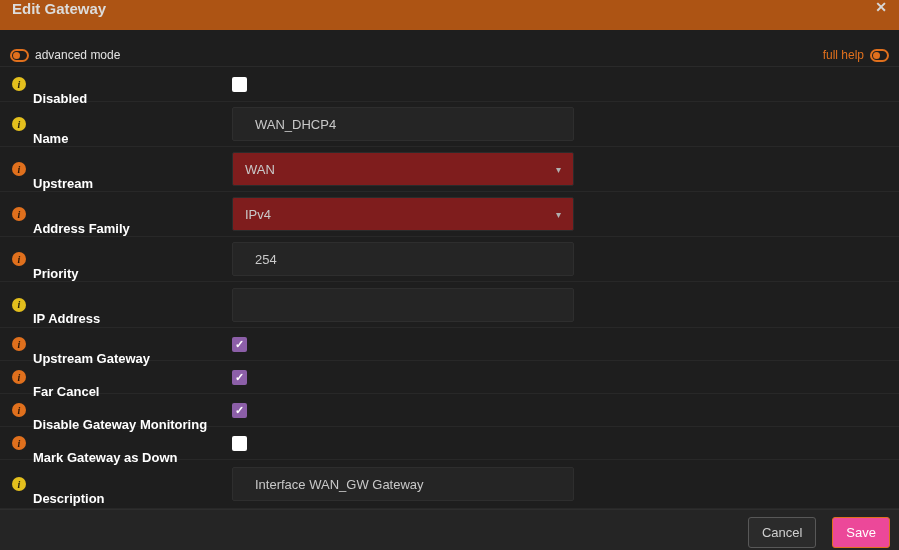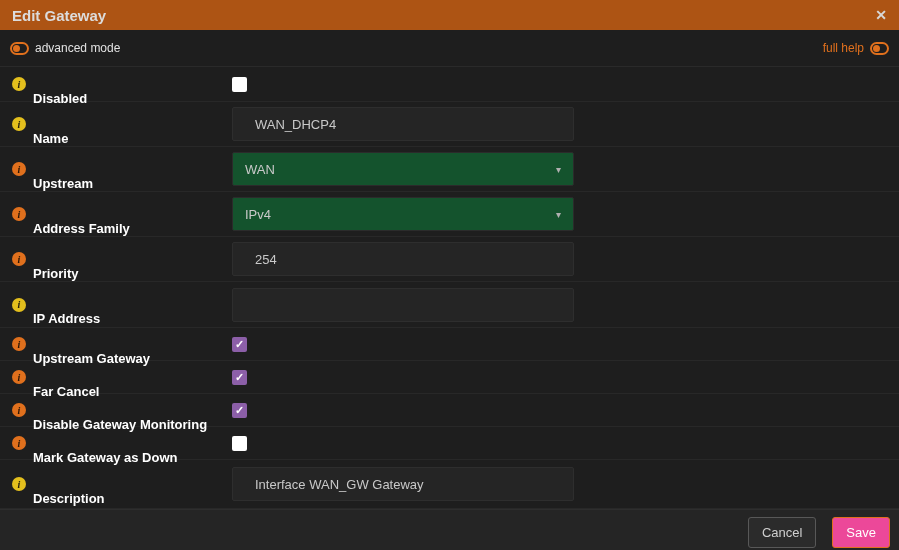--- a/index.html
+++ b/index.html
@@ -5,29 +5,29 @@
   * { box-sizing: border-box; margin: 0; padding: 0; }
   html, body { width: 899px; height: 550px; overflow: hidden; }
   body {
     background: #1e1e1e;
     font-family: "Liberation Sans", sans-serif;
   }
   .dialog { width: 899px; height: 550px; display: flex; flex-direction: column; background: #1e1e1e; }
 
   
   .dlg-header {
-    height: 30px; background: #ad5414; display: flex; align-items: center;
+    height: 30px; background: #ad5414; display: flex; 
     padding: 0 12px; flex: none;
   }
   .dlg-title { color: #dcdcdc; font-weight: bold; font-size: 15px; }
   .dlg-close { margin-left: auto; color: #d8d8d8; font-weight: bold; font-size: 14px; cursor: pointer; line-height: 1; }
 
   
   .help-bar {
-    height: 33px; display: flex; align-items: center; justify-content: space-between;
+    height: 33px; display: flex; align-items: flex-start; justify-content: space-between;
     padding: 18px 10px; border-bottom: 1px solid #2a2a2a; flex: none;
   }
   .help-left, .help-right { display: flex; align-items: center; gap: 6px; }
   .toggle {
     width: 19px; height: 13px; border: 2px solid #e0701d; border-radius: 7px;
     position: relative; display: inline-block; flex: none;
   }
   .toggle::after {
     content: ""; position: absolute; left: 1px; top: 1px;
     width: 7px; height: 7px; background: #e0701d; border-radius: 50%;
@@ -57,21 +57,21 @@
   .info-orange { background: #e0701d; color: #2a1505; }
   .row-label { color: #ffffff; font-weight: bold; font-size: 13px; margin-top: 28px; }
   .control-col { flex: 1; display: flex; align-items: center; }
 
   .text-input {
     width: 342px; height: 34px; background: #252525; border: 1px solid #2e2e2e;
     border-radius: 2px; color: #c9c9c9; font-size: 13px; padding: 0 22px;
     font-family: "Liberation Sans", sans-serif; outline: none;
   }
   .select-box {
-    width: 342px; height: 34px; background: #14532d; border: 1px solid #2b2b2b;
+    width: 342px; height: 34px; background: #7f1d1d; border: 1px solid #2b2b2b;
     border-radius: 2px; color: #c9c9c9; font-size: 13px; padding: 0 12px;
     display: flex; align-items: center; justify-content: space-between; cursor: pointer;
   }
   .caret { color: #b0b0b0; font-size: 10px; }
 
   .checkbox {
     width: 15px; height: 15px; background: #ffffff; border-radius: 2px;
     display: flex; align-items: center; justify-content: center; cursor: pointer;
   }
   .checkbox .check-glyph { display: none; color: #ffffff; font-size: 11px; font-weight: bold; line-height: 1; }

